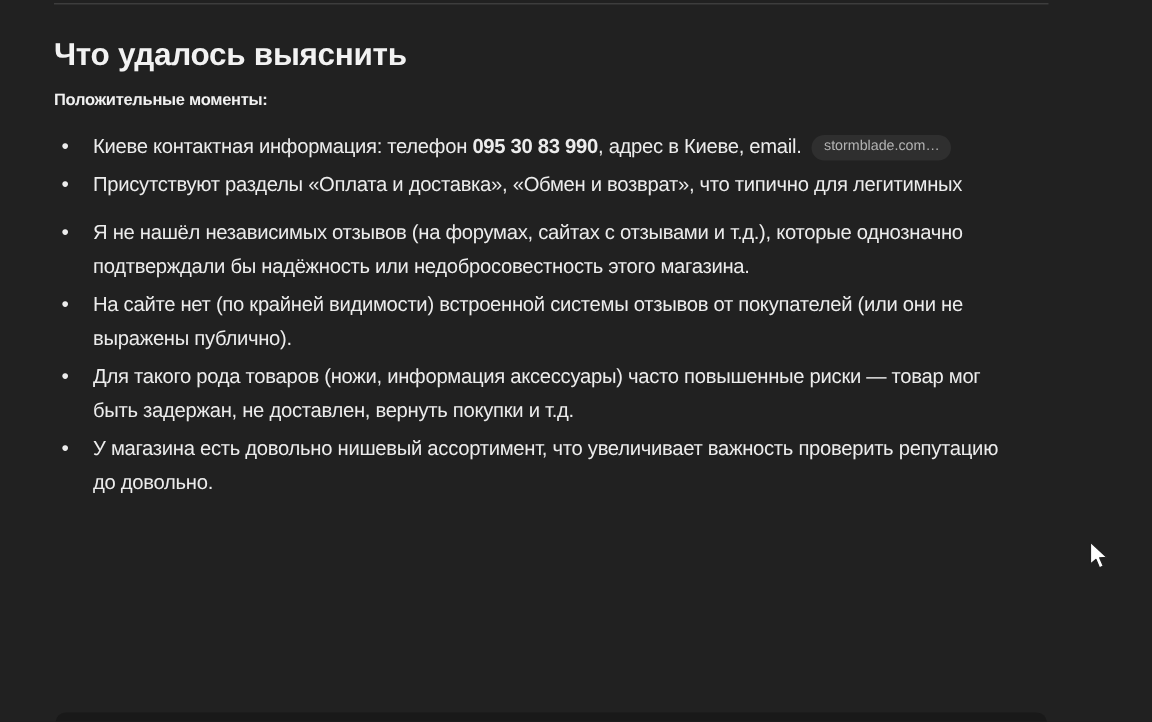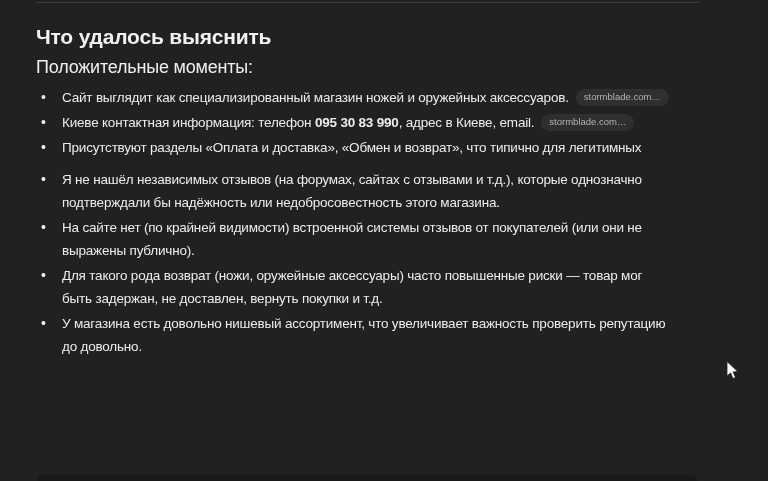--- a/index.html
+++ b/index.html
@@ -22,22 +22,22 @@
     width: 664px;
   }
   h3.heading {
     margin: 26px 0 0;
     font-size: 21px; line-height: 22px;
     font-weight: bold; color: #f2f2f2;
     letter-spacing: -0.2px;
   }
   h4.subheading {
     margin: 9px 0 0;
-    font-size: 18px; line-height: 20px;
-    font-weight: normal; color: #f0f0f0;
+    font-size: 11px; line-height: 20px;
+    font-weight: bold; color: #f0f0f0;
     letter-spacing: -0.2px;
   }
   h4.subheading.neg { margin-top: 6px; }
   ul.blist {
     margin: 9px 0 0; padding: 0;
     list-style: none;
   }
   ul.blist li {
     position: relative;
     padding-left: 26px;
@@ -84,42 +84,39 @@
 <div class="top-divider"></div>
 
 <div class="content">
 
   <h3 class="heading">Что удалось выяснить</h3>
 
   <h4 class="subheading">Положительные моменты:</h4>
 
   <ul class="blist">
     <li>
-      <span>Сайт выглядит как специализированный магазин ножей и оружейных аксессуаров.</span><span class="pill">stormblade.com…</span>
-    </li>
-    <li>
       <span>Киеве контактная информация: телефон </span><span class="b">095 30 83 990</span><span>, адрес в Киеве, email.</span><span class="pill">stormblade.com…</span>
     </li>
     <li>
       <span class="line">Присутствуют разделы «Оплата и доставка», «Обмен и возврат», что типично для легитимных</span>
     </li>
   </ul>
 
 
   <ul class="blist">
     <li>
       <span class="line">Я не нашёл независимых отзывов (на форумах, сайтах с отзывами и т.д.), которые однозначно</span>
       <span class="line">подтверждали бы надёжность или недобросовестность этого магазина.</span>
     </li>
     <li>
       <span class="line">На сайте нет (по крайней видимости) встроенной системы отзывов от покупателей (или они не</span>
       <span class="line">выражены публично).</span>
     </li>
     <li>
-      <span class="line">Для такого рода возврат (ножи, оружейные аксессуары) часто повышенные риски — товар мог</span>
+      <span class="line">Для такого рода товаров (ножи, информация аксессуары) часто повышенные риски — товар мог</span>
       <span class="line">быть задержан, не доставлен, вернуть покупки и т.д.</span>
     </li>
     <li>
       <span class="line">У магазина есть довольно нишевый ассортимент, что увеличивает важность проверить репутацию</span>
       <span class="line">до довольно.</span>
     </li>
   </ul>
 
 </div>
 

